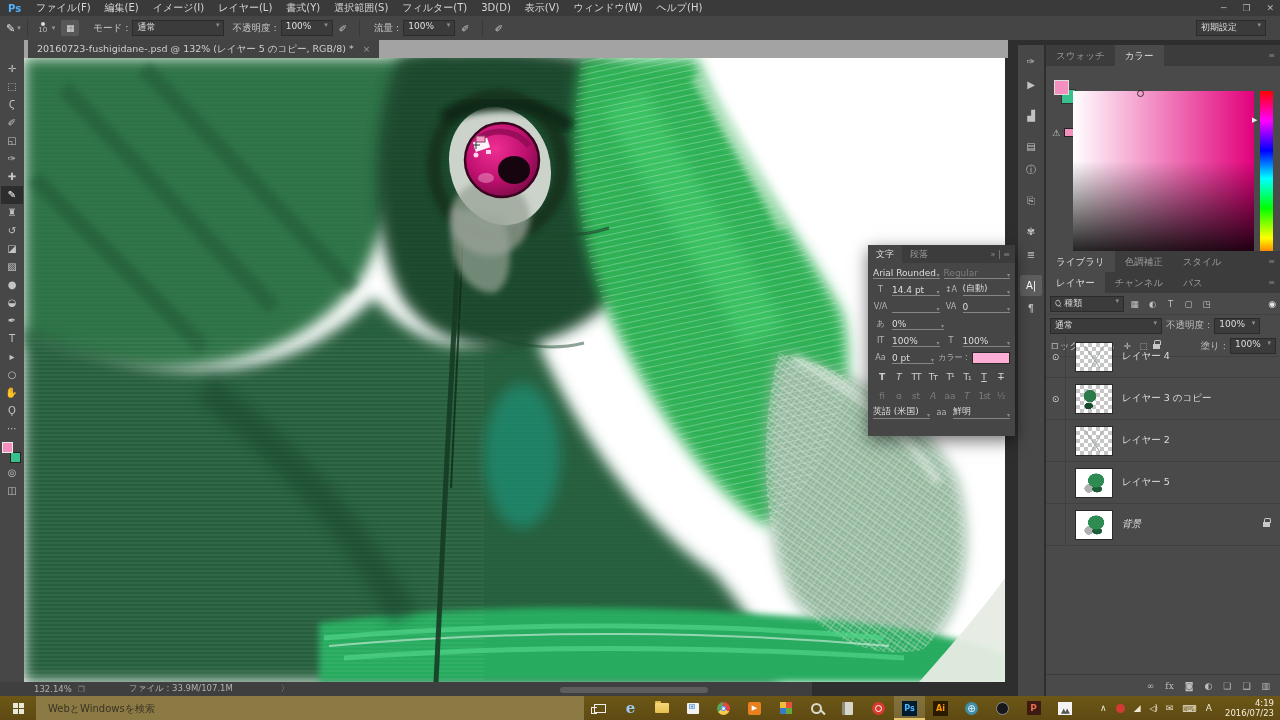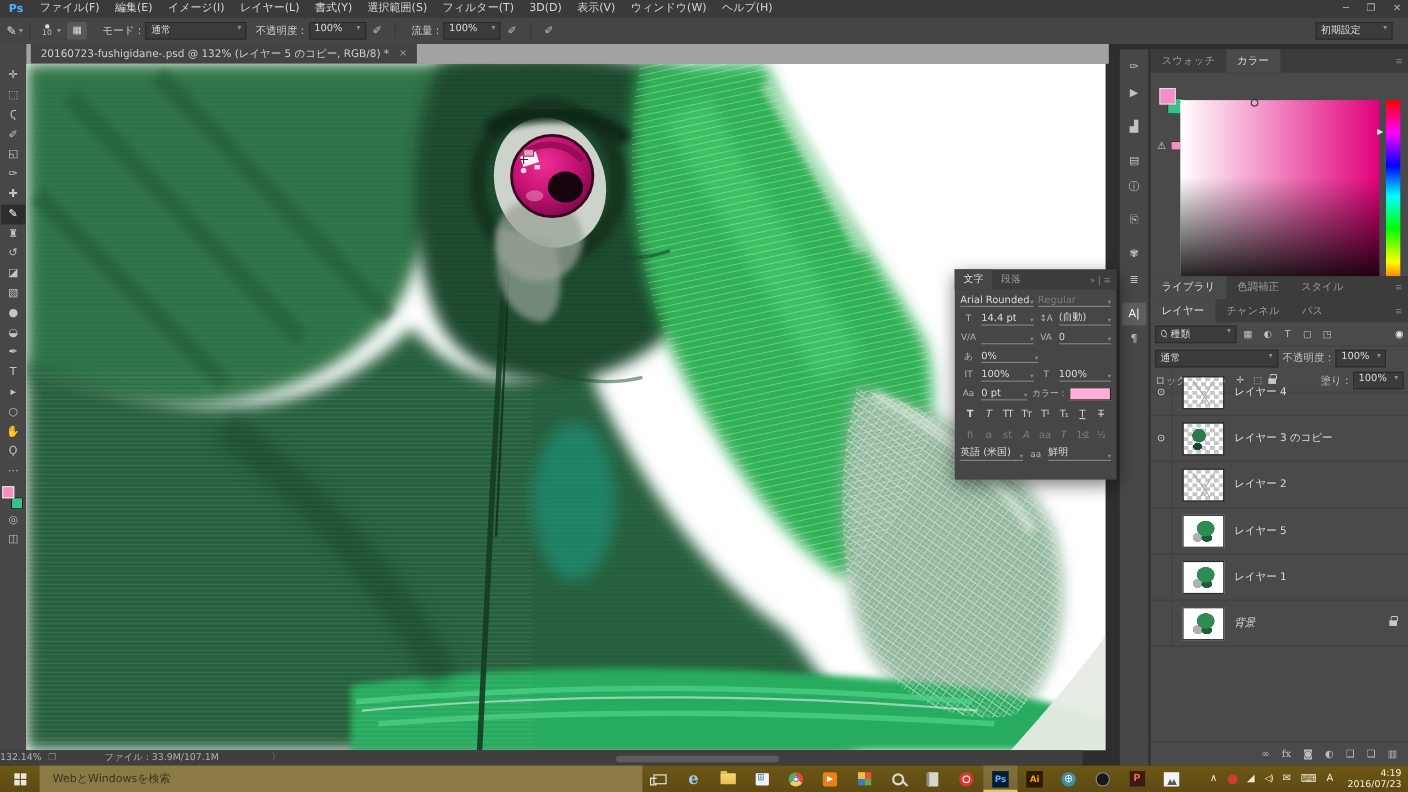--- a/index.html
+++ b/index.html
@@ -40,21 +40,21 @@
   .tool{width:22px;height:18px;display:flex;align-items:center;justify-content:center;font-size:10px;color:#c4c4c4;line-height:1}
   .tool.selected{background:#2d2d2d;color:#fff}
   .fgbg{position:relative;width:20px;height:22px;margin-top:4px}
   .bg-sw{position:absolute;right:1px;bottom:1px;width:11px;height:11px;border:1px solid #222}
   .fg-sw{position:absolute;left:0;top:0;width:11px;height:11px;border:1px solid #e8e8e8}
 
   
   #canvas{position:absolute;left:24px;top:58px;width:981px;height:624px;background:#fff;overflow:hidden}
 
   
-  #docstatus{position:absolute;left:0;top:682px;width:984px;height:14px;background:#3f3f3f;display:flex;align-items:center;font-size:8.5px;color:#b2b2b2;gap:6px}
+  #docstatus{position:absolute;left:0;top:682px;width:812px;height:14px;background:#3f3f3f;display:flex;align-items:center;font-size:8.5px;color:#b2b2b2;padding-left:34px;gap:6px}
   #docstatus .doc-ico::before{content:"❐";color:#8f8f8f;font-size:8px}
   #docstatus .file-info{margin-left:38px}
   #docstatus .st-expand{margin-left:42px;color:#9a9a9a}
   #hscroll{position:absolute;left:560px;top:687px;width:148px;height:6px;background:#5d5d5d;border-radius:3px}
 
   
   #strip{position:absolute;left:1018px;top:45px;width:26px;height:651px;background:#474747;display:flex;flex-direction:column;align-items:center;padding-top:6px}
   .strip-ico{width:22px;height:21px;display:flex;align-items:center;justify-content:center;font-size:10px;color:#c2c2c2;margin-bottom:2px}
   .strip-gap{height:8px}
   .strip-ico.active{background:#5e5e5e;border-radius:2px;color:#fff}
@@ -459,25 +459,20 @@
         <span class="layer-name">レイヤー 2</span>
       </div>
       <div class="layer-row">
         <span class="eye-well"></span>
         <span class="thumb t-art"></span>
         <span class="layer-name">レイヤー 5</span>
       </div>
       <div class="layer-row">
         <span class="eye-well"></span>
         <span class="thumb t-art"></span>
-        <span class="layer-name">レイヤー 1</span>
-      </div>
-      <div class="layer-row">
-        <span class="eye-well"></span>
-        <span class="thumb t-art"></span>
         <span class="layer-name italic">背景</span>
         <span class="lockico row-lock"></span>
       </div>
     </div>
 
     <div class="l-bottom">
       <span>∞</span>
       <span class="lb-fx">fx</span>
       <span>◙</span>
       <span>◐</span>

